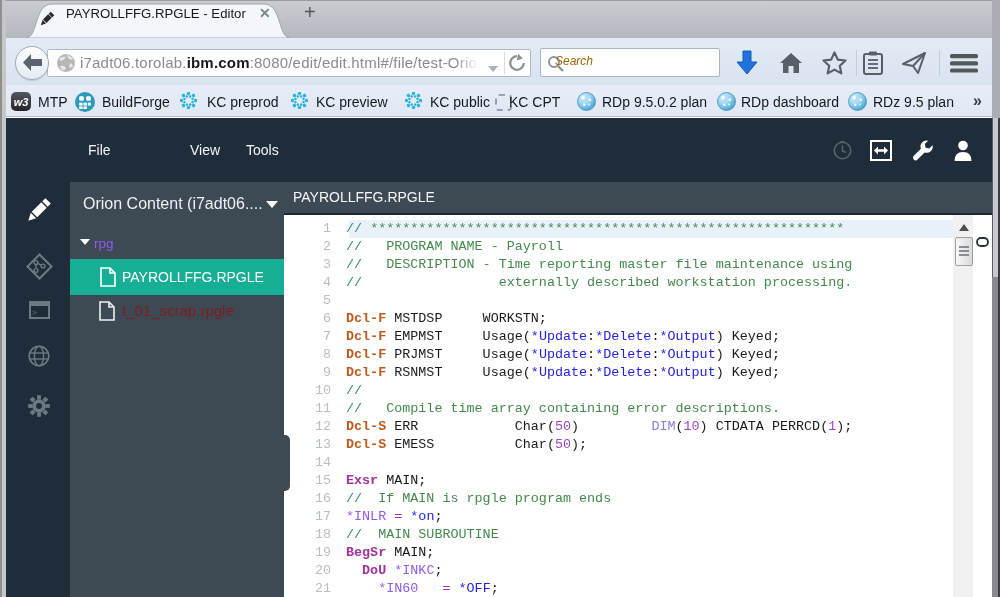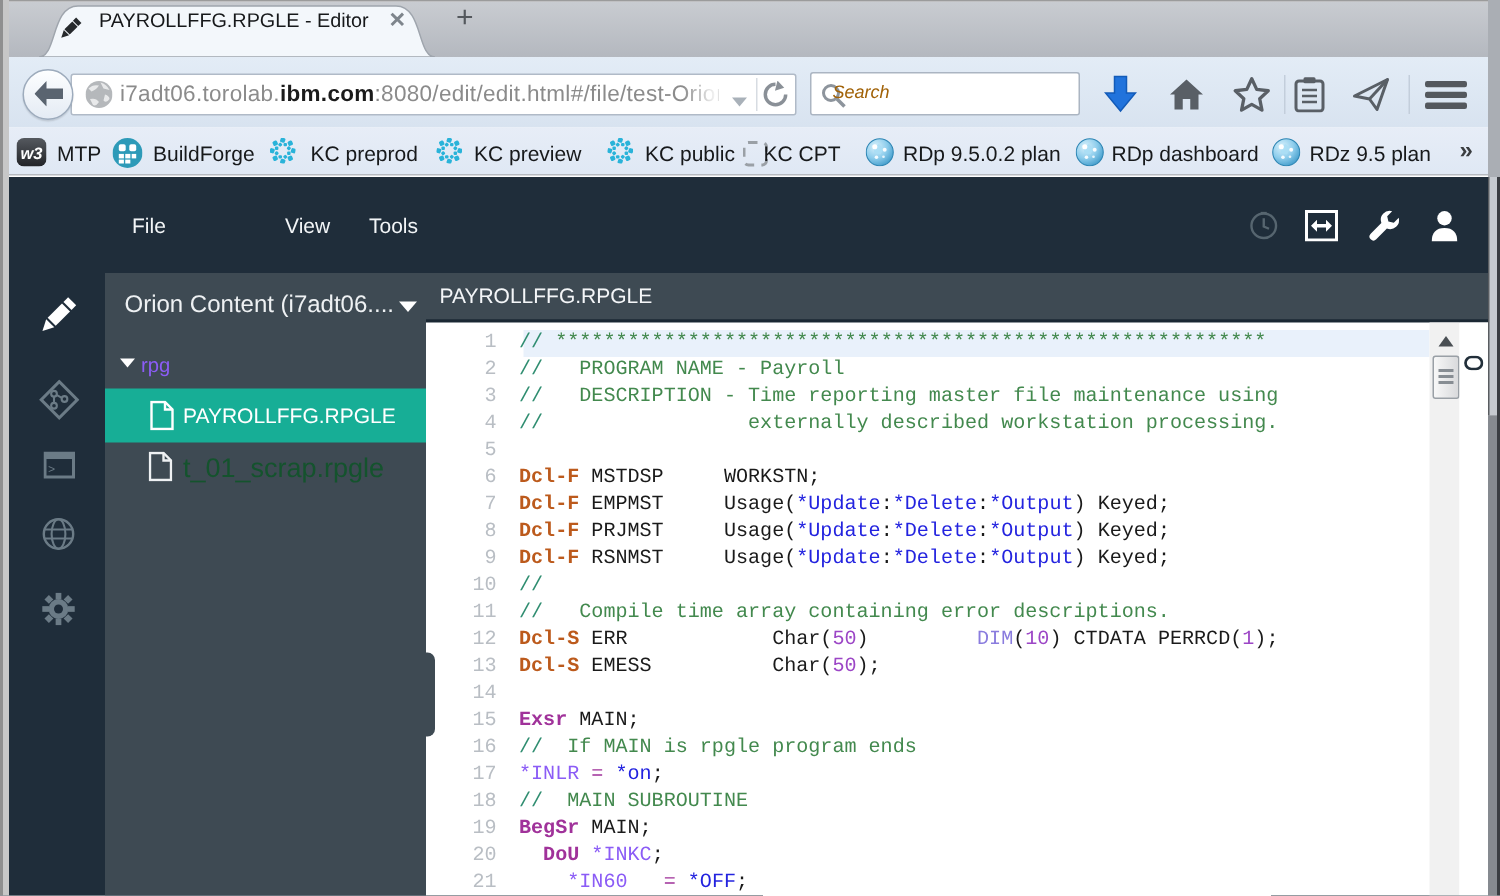--- a/index.html
+++ b/index.html
@@ -47,21 +47,21 @@
   #treepanel { left:70px; top:182px; width:214px; height:415px; background:#3e4a53; }
   #panelhead { left:83px; top:195px; font-size:16px; color:#eef1f3; }
   #paneldrop { left:266px; top:201px; width:0; height:0;
     border-left:6px solid transparent; border-right:6px solid transparent; border-top:7px solid #fff; }
   #rpgrow { left:79px; top:236px; font-size:13.5px; color:#8b5cf6; }
   #rpgtri { left:80px; top:239px; width:0; height:0;
     border-left:5px solid transparent; border-right:5px solid transparent; border-top:6px solid #fff; }
   #selrow { left:70px; top:259px; width:214px; height:36px; background:#17ae96; }
   #selrow span { position:absolute; left:52px; top:10px; font-size:14px; color:#fff; white-space:nowrap; }
   #row2 { left:70px; top:295px; width:214px; height:32px; }
-  #row2 span { position:absolute; left:52px; top:7px; font-size:18px; color:#14532d; white-space:nowrap; }
+  #row2 span { position:absolute; left:52px; top:7px; font-size:15px; color:#7f1d1d; white-space:nowrap; }
   #splitter { left:284px; top:435px; width:6px; height:56px; background:#3e4a53; z-index:6;
     border-radius:0 5px 5px 0; }
 
   #edtitle { left:284px; top:182px; width:716px; height:31px; background:#3e4a53; }
   #edtitle span { position:absolute; left:9px; top:7px; font-size:14px; color:#f4f6f8; }
   #edtitleline { left:284px; top:213px; width:716px; height:2px; background:#1b2833; }
 
   #editor { left:284px; top:215px; width:708px; height:382px; background:#fff; }
   #hlline { left:65px; top:5px; width:604px; height:18px; background:#e9f1fb; }
   #gutter { left:0px; top:5px; width:47px; text-align:right;

